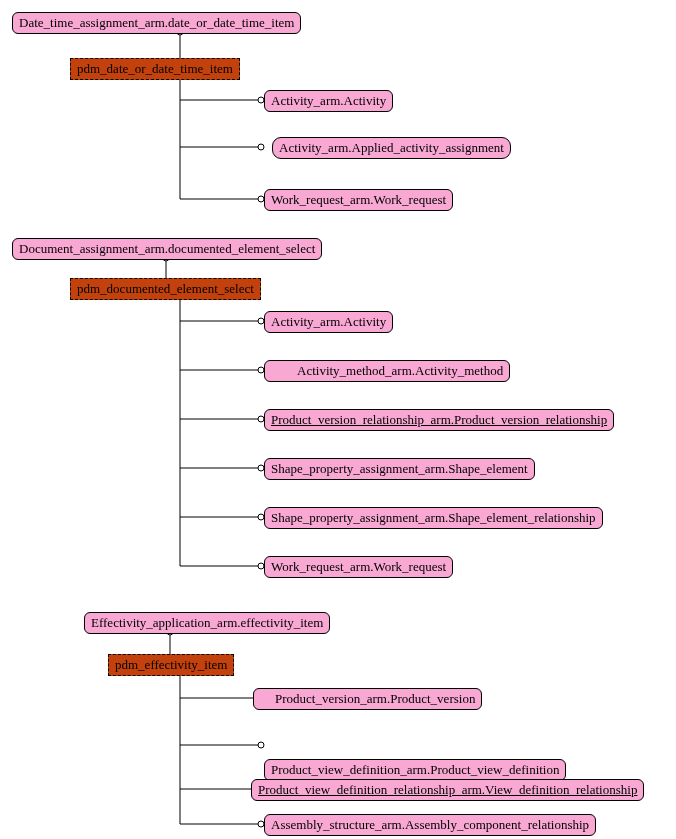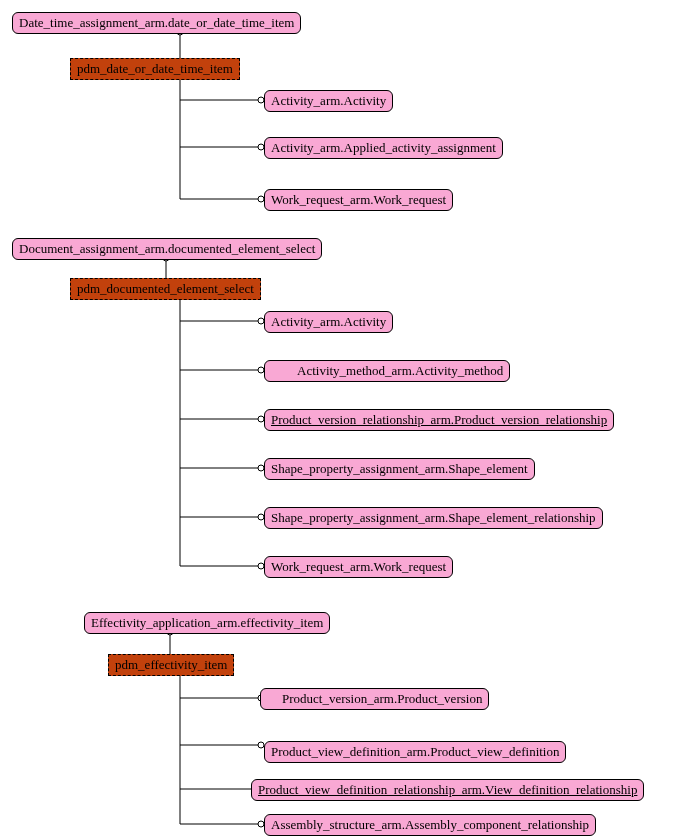--- a/index.html
+++ b/index.html
@@ -77,30 +77,30 @@
     <circle cx="261" cy="745" r="3" fill="#fff" stroke="#000"></circle>
   <line x1="180" y1="789" x2="258" y2="789" stroke="#000"></line>
     <circle cx="261" cy="789" r="3" fill="#fff" stroke="#000"></circle>
   <line x1="180" y1="824" x2="258" y2="824" stroke="#000"></line>
     <circle cx="261" cy="824" r="3" fill="#fff" stroke="#000"></circle>
 </svg>
 
 <div class="solid-box" style="left:12px; top:12px;">Date_time_assignment_arm.date_or_date_time_item</div>
 <div class="dashed-box" style="left:70px; top:58px;">pdm_date_or_date_time_item</div>
 <div class="solid-box" style="left:264px; top:90px;">Activity_arm.Activity</div>
-<div class="solid-box" style="left:264px; top:137px;">Activity_arm.Applied_activity_assignment</div>
+<div class="solid-box" style="left:272px; top:137px;border-radius:9px;">Activity_arm.Applied_activity_assignment</div>
 <div class="solid-box" style="left:264px; top:189px;">Work_request_arm.Work_request</div>
 
 <div class="solid-box" style="left:12px; top:238px;">Document_assignment_arm.documented_element_select</div>
 <div class="dashed-box" style="left:70px; top:278px;">pdm_documented_element_select</div>
 <div class="solid-box" style="left:264px; top:311px;">Activity_arm.Activity</div>
 <div class="solid-box" style="left:264px; top:360px;padding-left:32px;">Activity_method_arm.Activity_method</div>
 <div class="solid-box" style="left:264px; top:409px;text-decoration:underline;">Product_version_relationship_arm.Product_version_relationship</div>
 <div class="solid-box" style="left:264px; top:458px;">Shape_property_assignment_arm.Shape_element</div>
 <div class="solid-box" style="left:264px; top:507px;">Shape_property_assignment_arm.Shape_element_relationship</div>
 <div class="solid-box" style="left:264px; top:556px;">Work_request_arm.Work_request</div>
 
 <div class="solid-box" style="left:50px; top:612px;margin-left:34px;">Effectivity_application_arm.effectivity_item</div>
 <div class="dashed-box" style="left:108px; top:654px;">pdm_effectivity_item</div>
-<div class="solid-box" style="left:260px; top:688px;padding-left:21px;">Product_version_arm.Product_version</div>
-<div class="solid-box" style="left:264px; top:741px;">Product_view_definition_arm.Product_view_definition</div>
+<div class="solid-box" style="left:253px; top:688px;padding-left:21px;">Product_version_arm.Product_version</div>
+<div class="solid-box" style="left:264px; top:759px;">Product_view_definition_arm.Product_view_definition</div>
 <div class="solid-box" style="left:251px; top:779px;text-decoration:underline;">Product_view_definition_relationship_arm.View_definition_relationship</div>
 <div class="solid-box" style="left:264px; top:814px;">Assembly_structure_arm.Assembly_component_relationship</div>
 
 </body></html>

